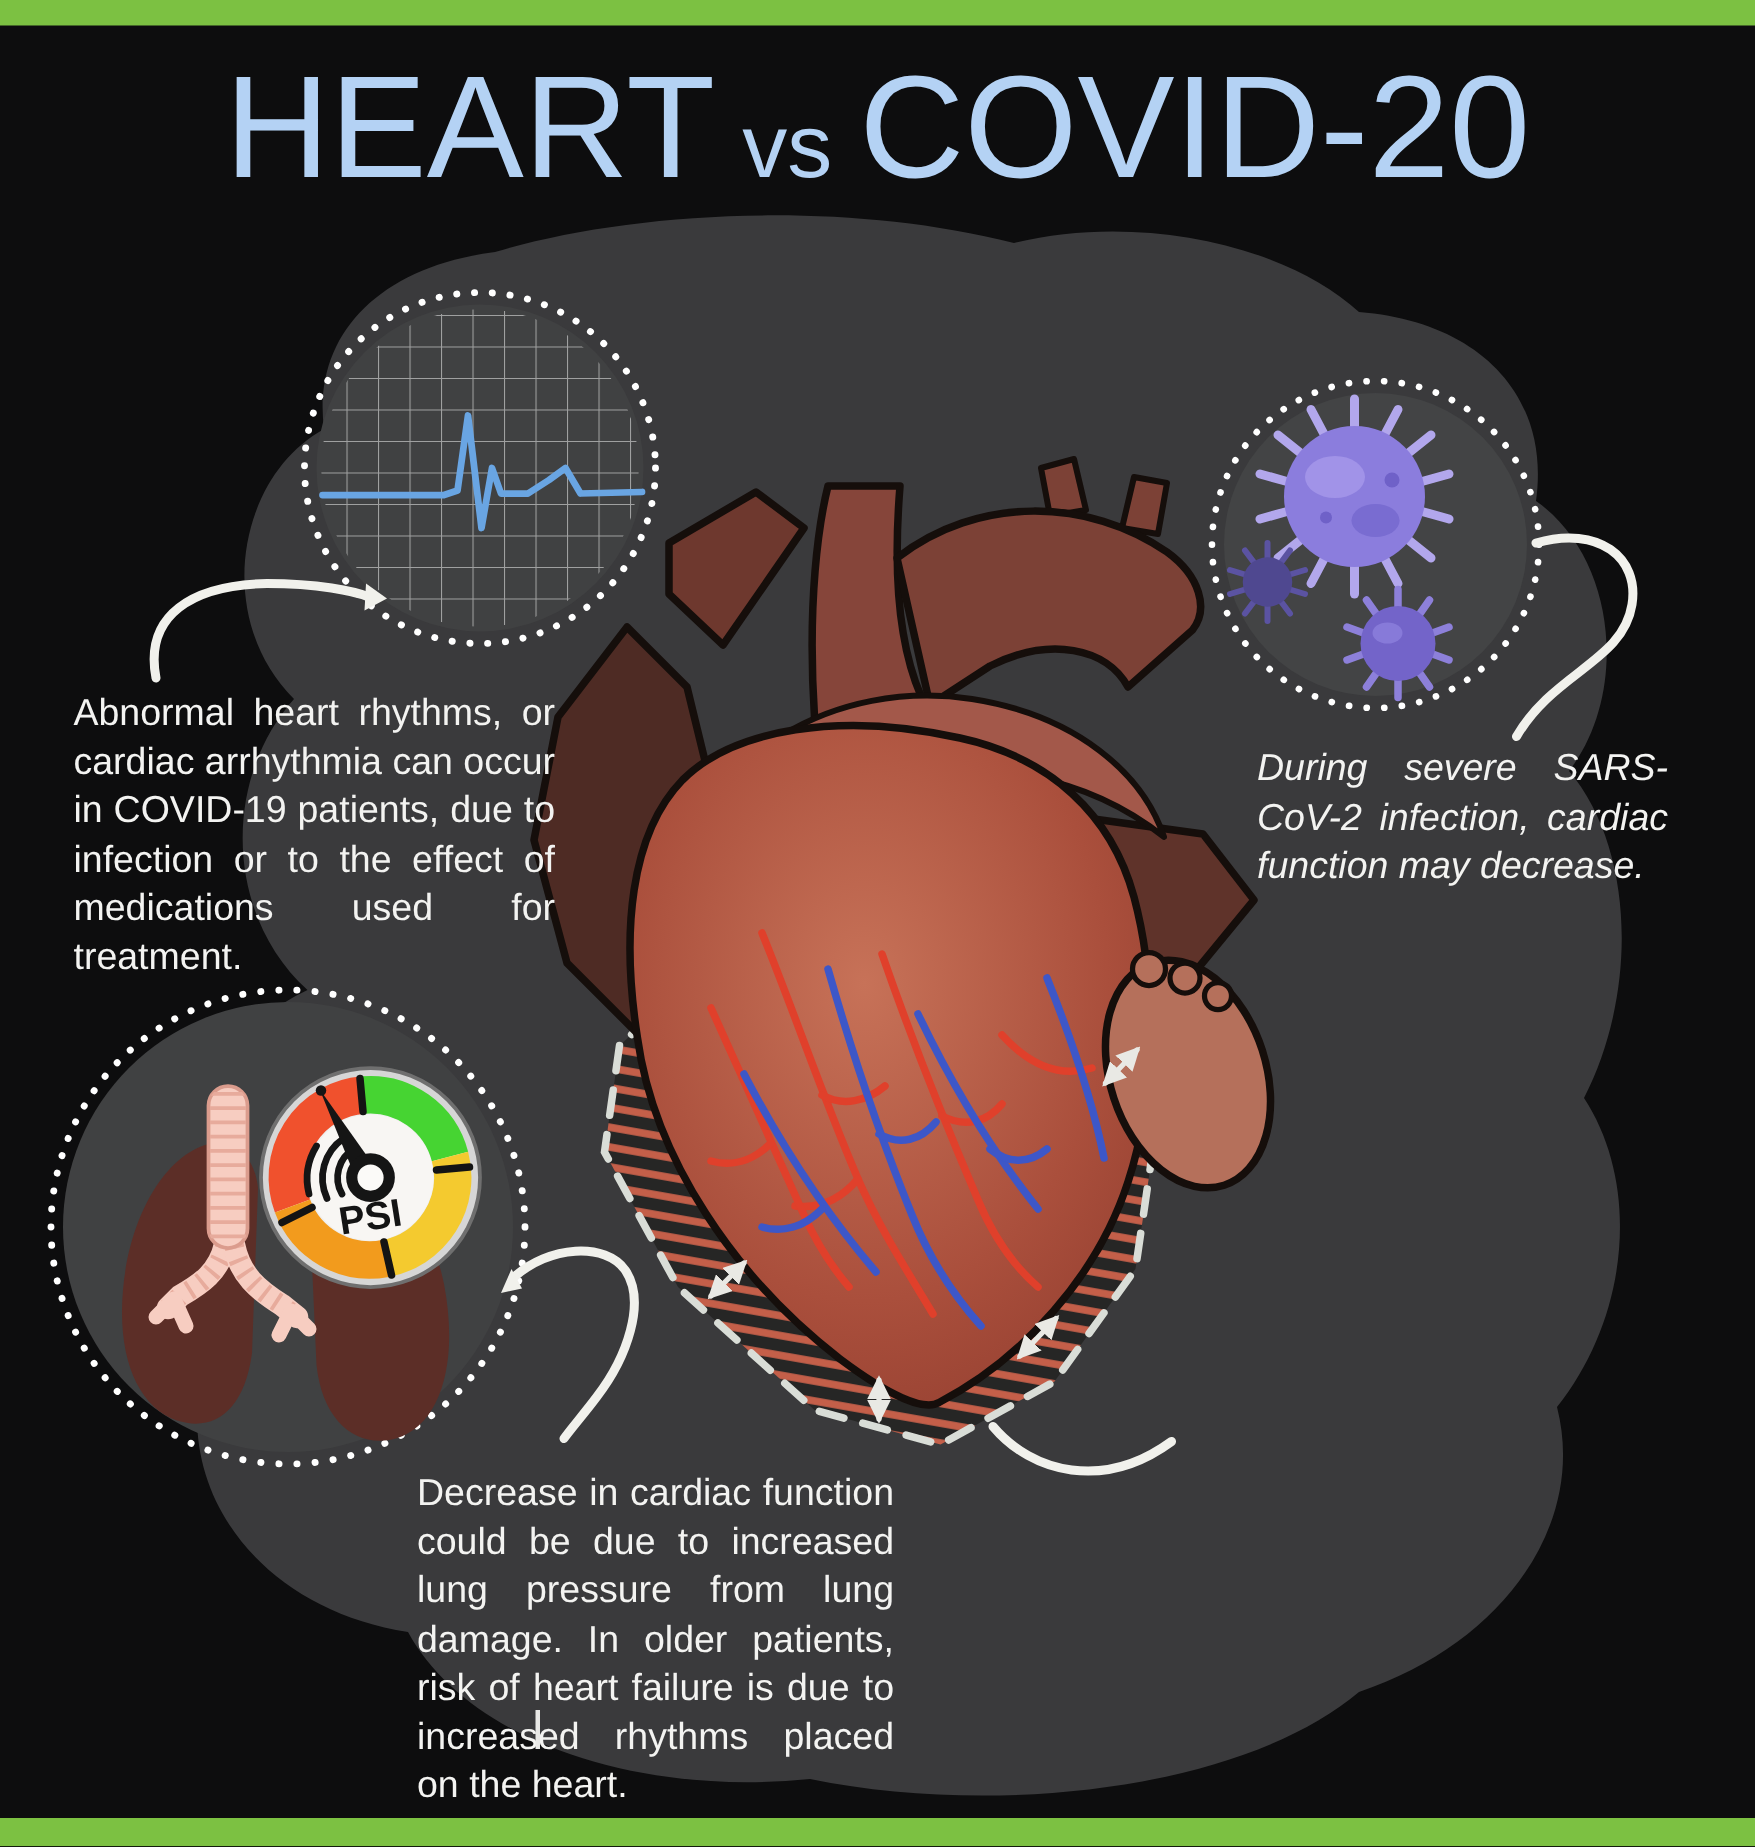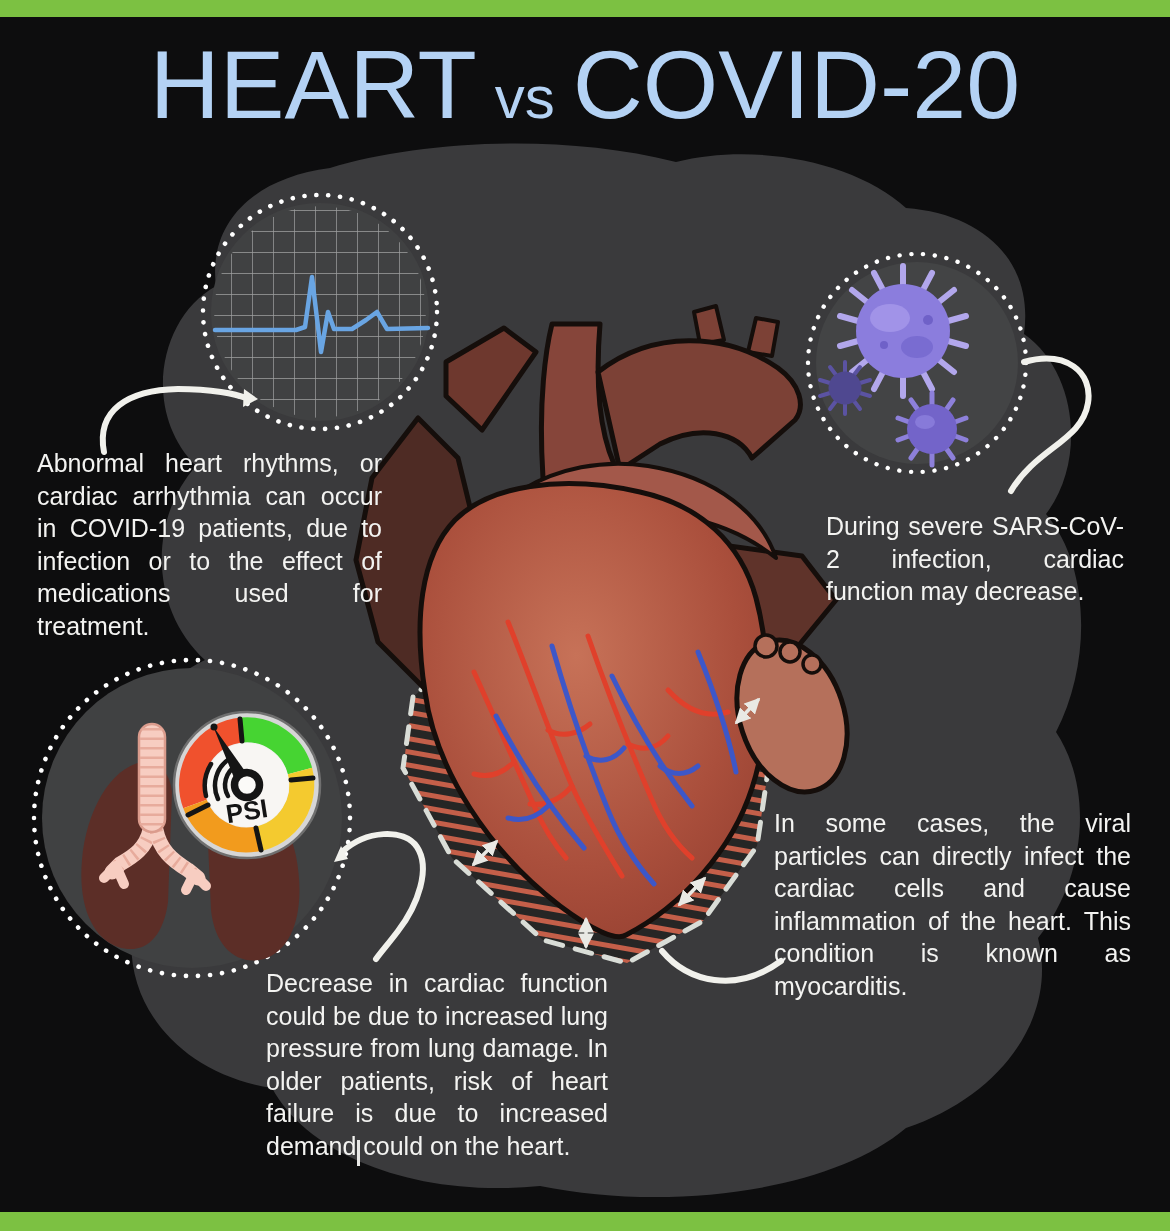--- a/index.html
+++ b/index.html
@@ -7,23 +7,23 @@
           font-family:"Liberation Sans",sans-serif;}
   .bar{position:absolute;left:0;width:1170px;background:#7cc142;}
   .bar.top{top:0;height:17px;}
   .bar.bottom{top:1212px;height:19px;}
   .title{position:absolute;top:30px;left:0;right:0;margin:0;text-align:center;
          color:#b4d2f4;font-weight:400;font-size:97px;letter-spacing:0px;line-height:110px;}
   .title .vs{font-size:60px;margin:0 18px;}
   .art{position:absolute;left:0;top:0;}
   .txt{position:absolute;color:#f3f3f1;font-size:25px;line-height:32.5px;
        text-align:justify;text-align-last:left;}
-  .txt p{margin:4px;}
+  .txt p{margin:16px;}
   .t1{left:33px;top:443px;width:353px;}
-  .t2{left:822px;top:506px;width:306px;}
+  .t2{left:822px;top:480px;width:306px;font-style:italic;}
   .t3{left:770px;top:803px;width:365px;}
   .t4{left:262px;top:963px;width:350px;}
   .caret{position:absolute;left:357px;top:1140px;width:3px;height:26px;background:#e8e8e6;}
 </style>
 </head>
 <body>
 
 <div class="canvas">
 
   <div class="bar top"></div>
@@ -212,23 +212,20 @@
     <polygon points="244,389 258,399 243,407" fill="#f1f1ec"></polygon>
     <polygon points="334,862 348,859 341,846" fill="#f1f1ec"></polygon>
   </svg>
 
   <div class="txt t1">
       <p>Abnormal heart rhythms, or cardiac arrhythmia can occur in COVID-19 patients, due to infection or to the effect of medications used for treatment.</p>
     </div>
   <div class="txt t2">
       <p>During severe SARS-CoV-2 infection, cardiac function may decrease.</p>
     </div>
-  <div class="txt t3">
-      <p>In some cases, the viral particles can directly infect the cardiac cells and cause inflammation of the heart. This condition is known as myocarditis.</p>
-    </div>
   <div class="txt t4">
-      <p>Decrease in cardiac function could be due to increased lung pressure from lung damage. In older patients, risk of heart failure is due to increased demand could on the heart.</p>
+      <p>Decrease in cardiac function could be due to increased lung pressure from lung damage. In older patients, risk of heart failure is due to increased rhythms placed on the heart.</p>
     </div>
 
   <div class="caret"></div>
 
   <div class="bar bottom"></div>
 </div>
 
 </body></html>

